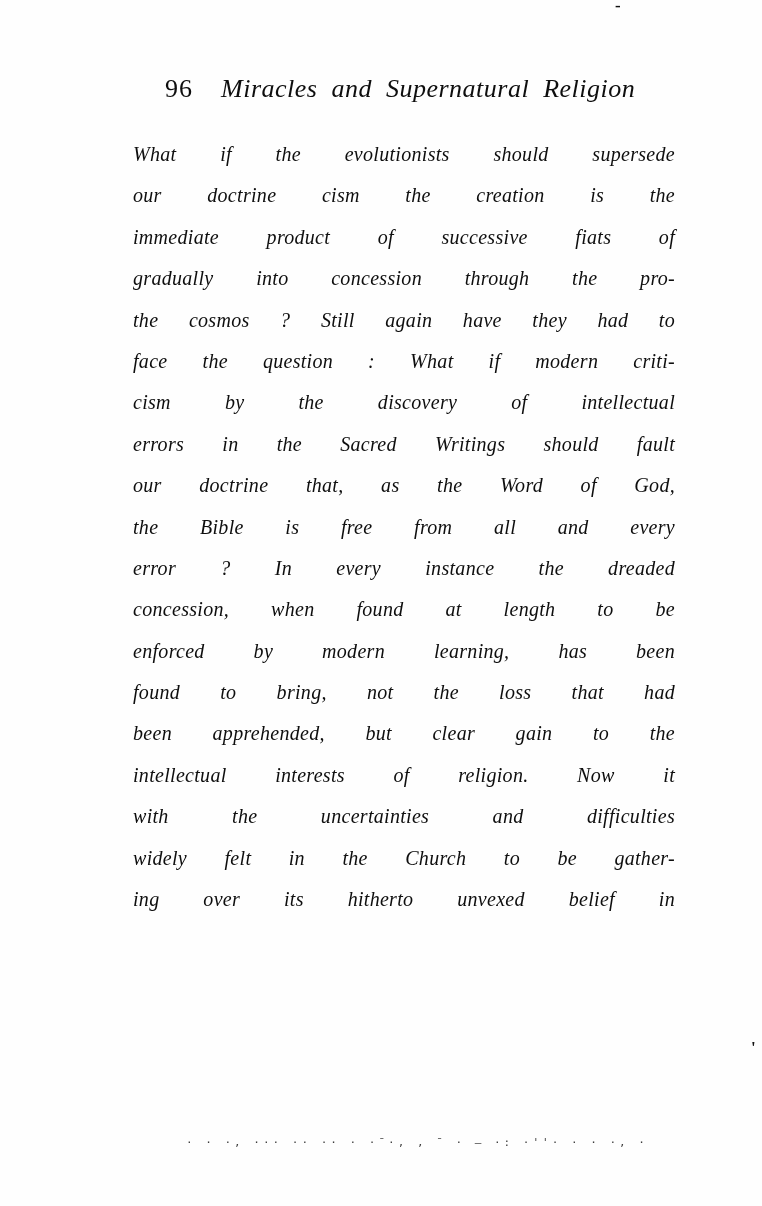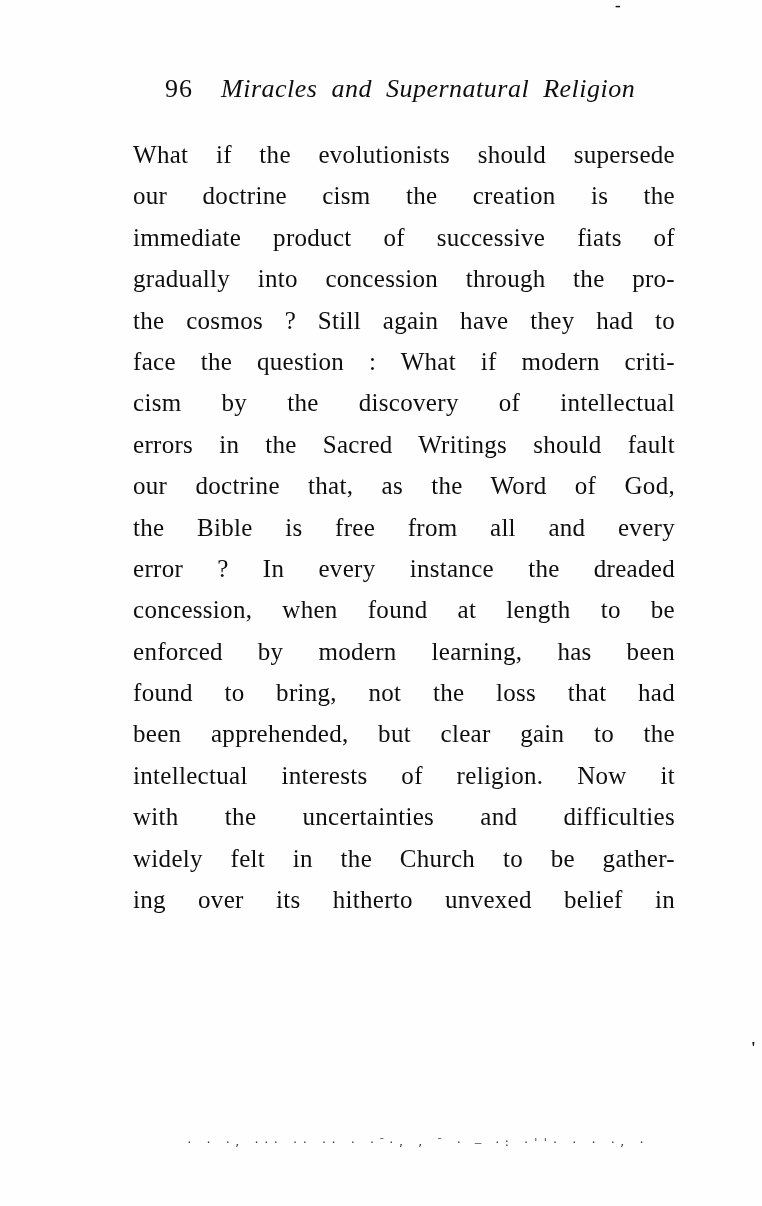--- a/index.html
+++ b/index.html
@@ -38,27 +38,28 @@
     word-spacing: 7px;
     letter-spacing: 0.5px;
   }
   .body-text {
     position: absolute;
     top: 134px;
     left: 133px;
     width: 542px;
   }
   .line {
-    font-size: 25px;
+    font-size: 20px;
     line-height: 41.4px;
     height: 41.4px;
     letter-spacing: 0.3px;
     text-align: justify;
     text-align-last: justify;
     white-space: normal;
+    font-style: italic;
   }
   .footer-noise {
     position: absolute;
     top: 1136px;
     left: 186px;
     width: 470px;
     height: 24px;
     font-family: "DejaVu Sans Mono", monospace;
     font-size: 11px;
     letter-spacing: 3px;

